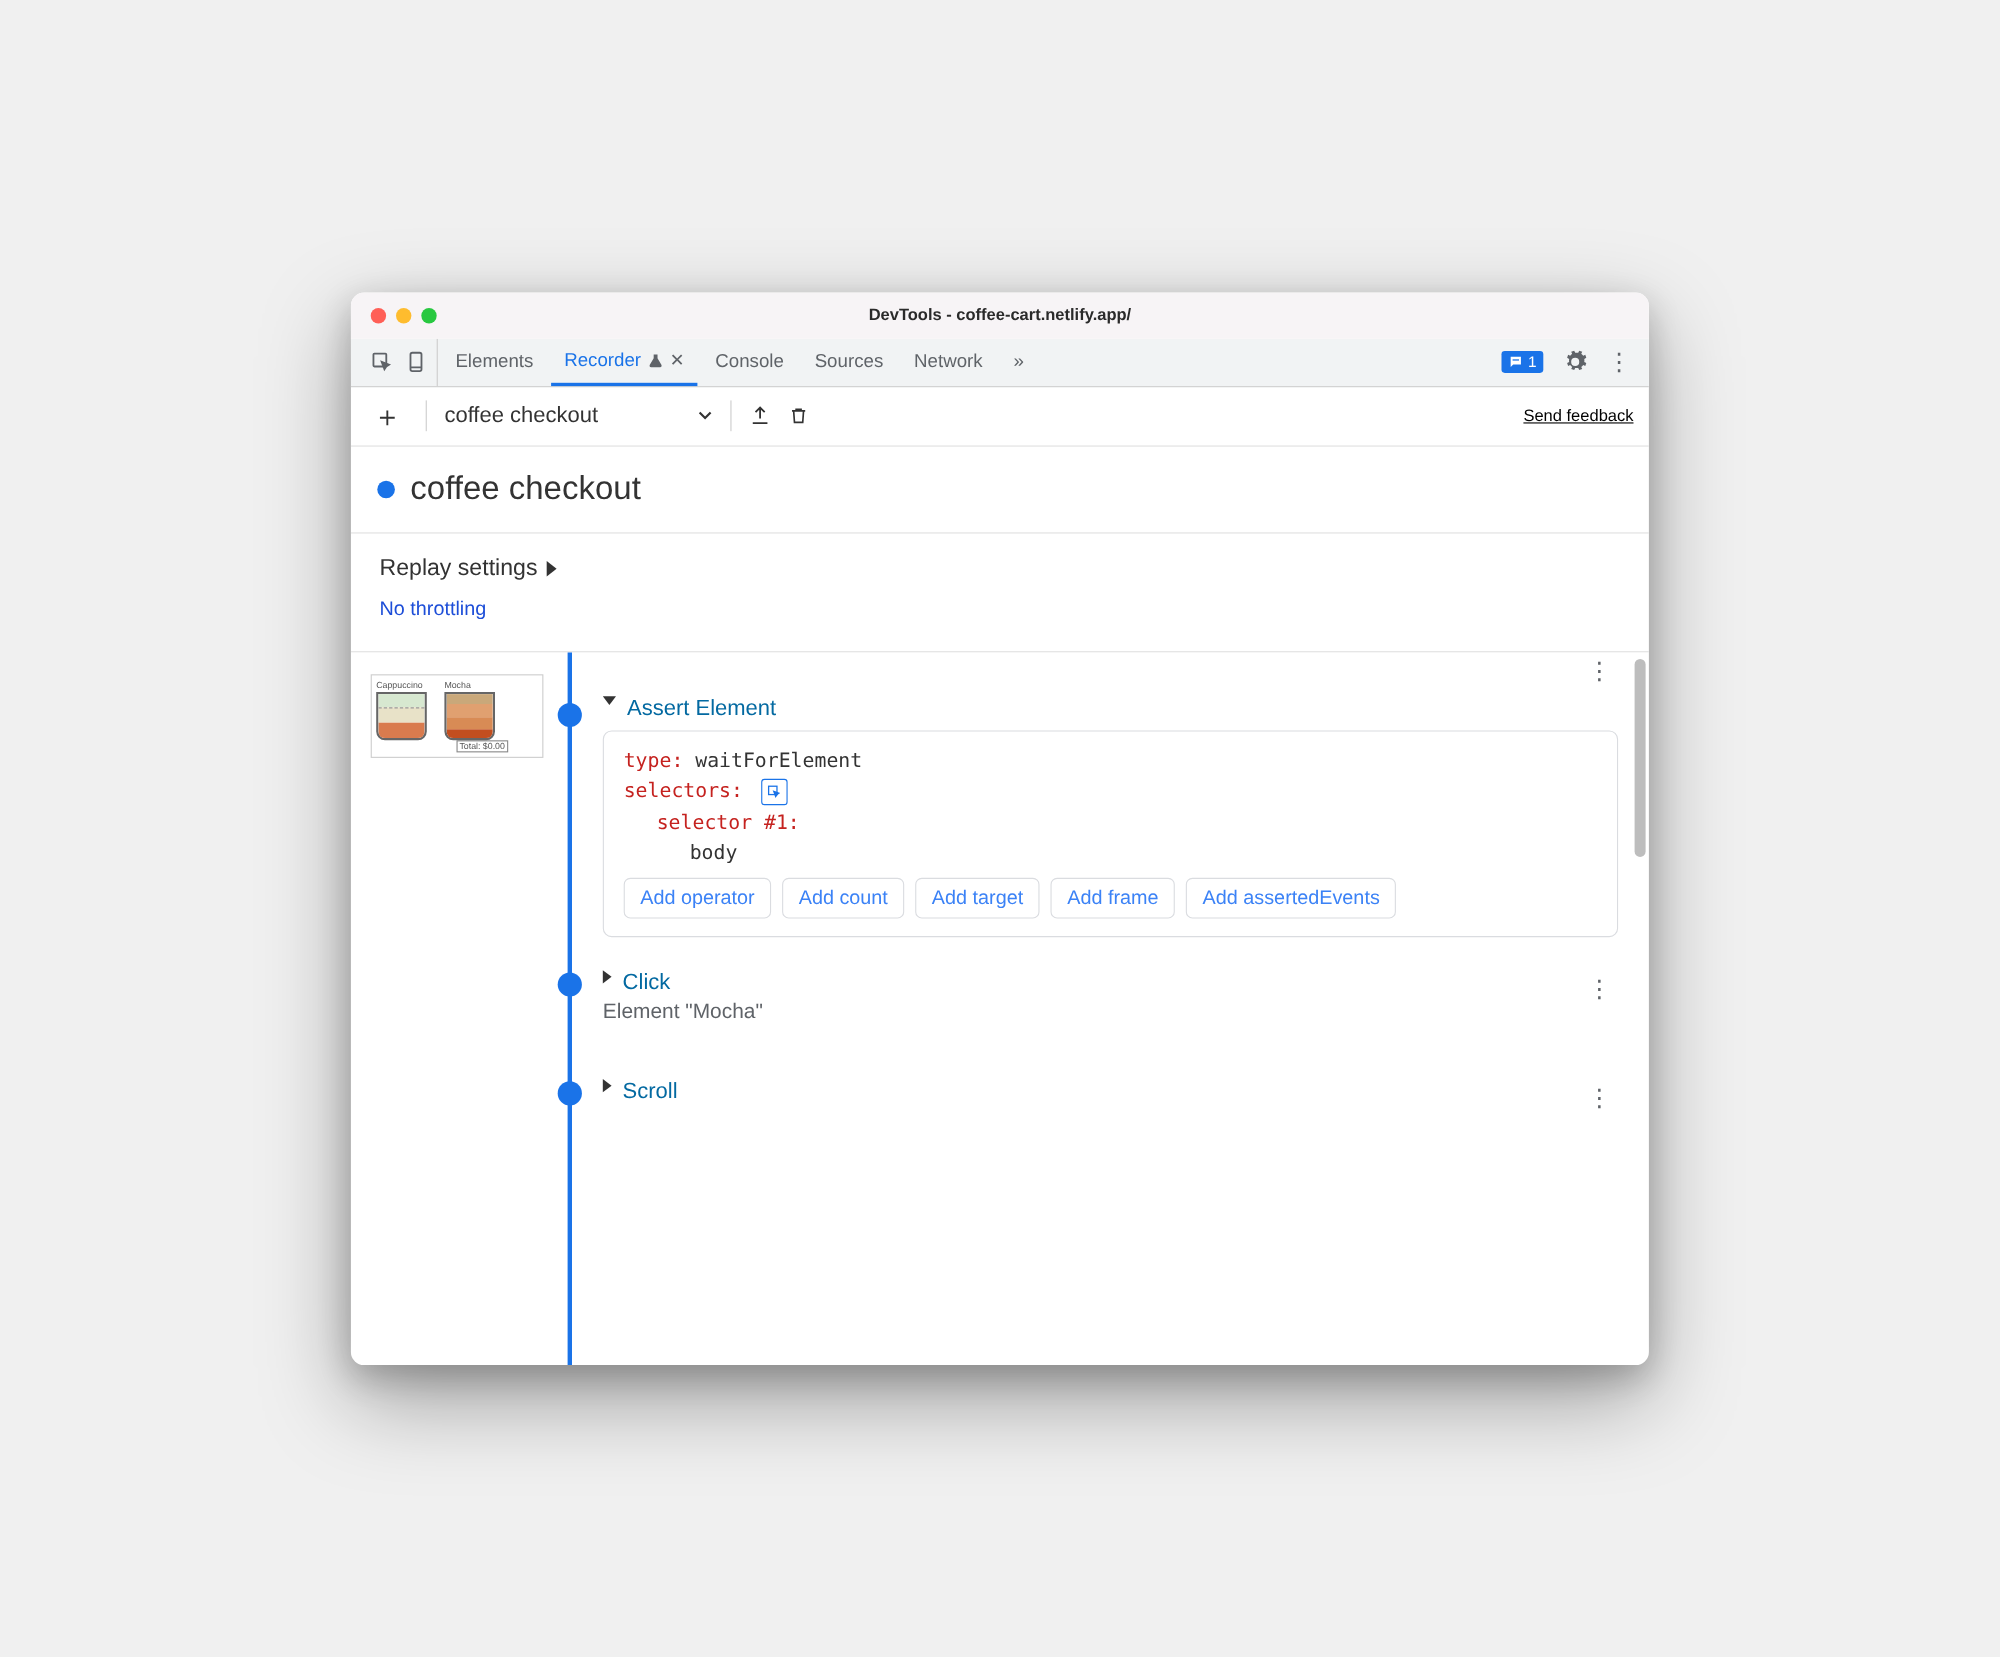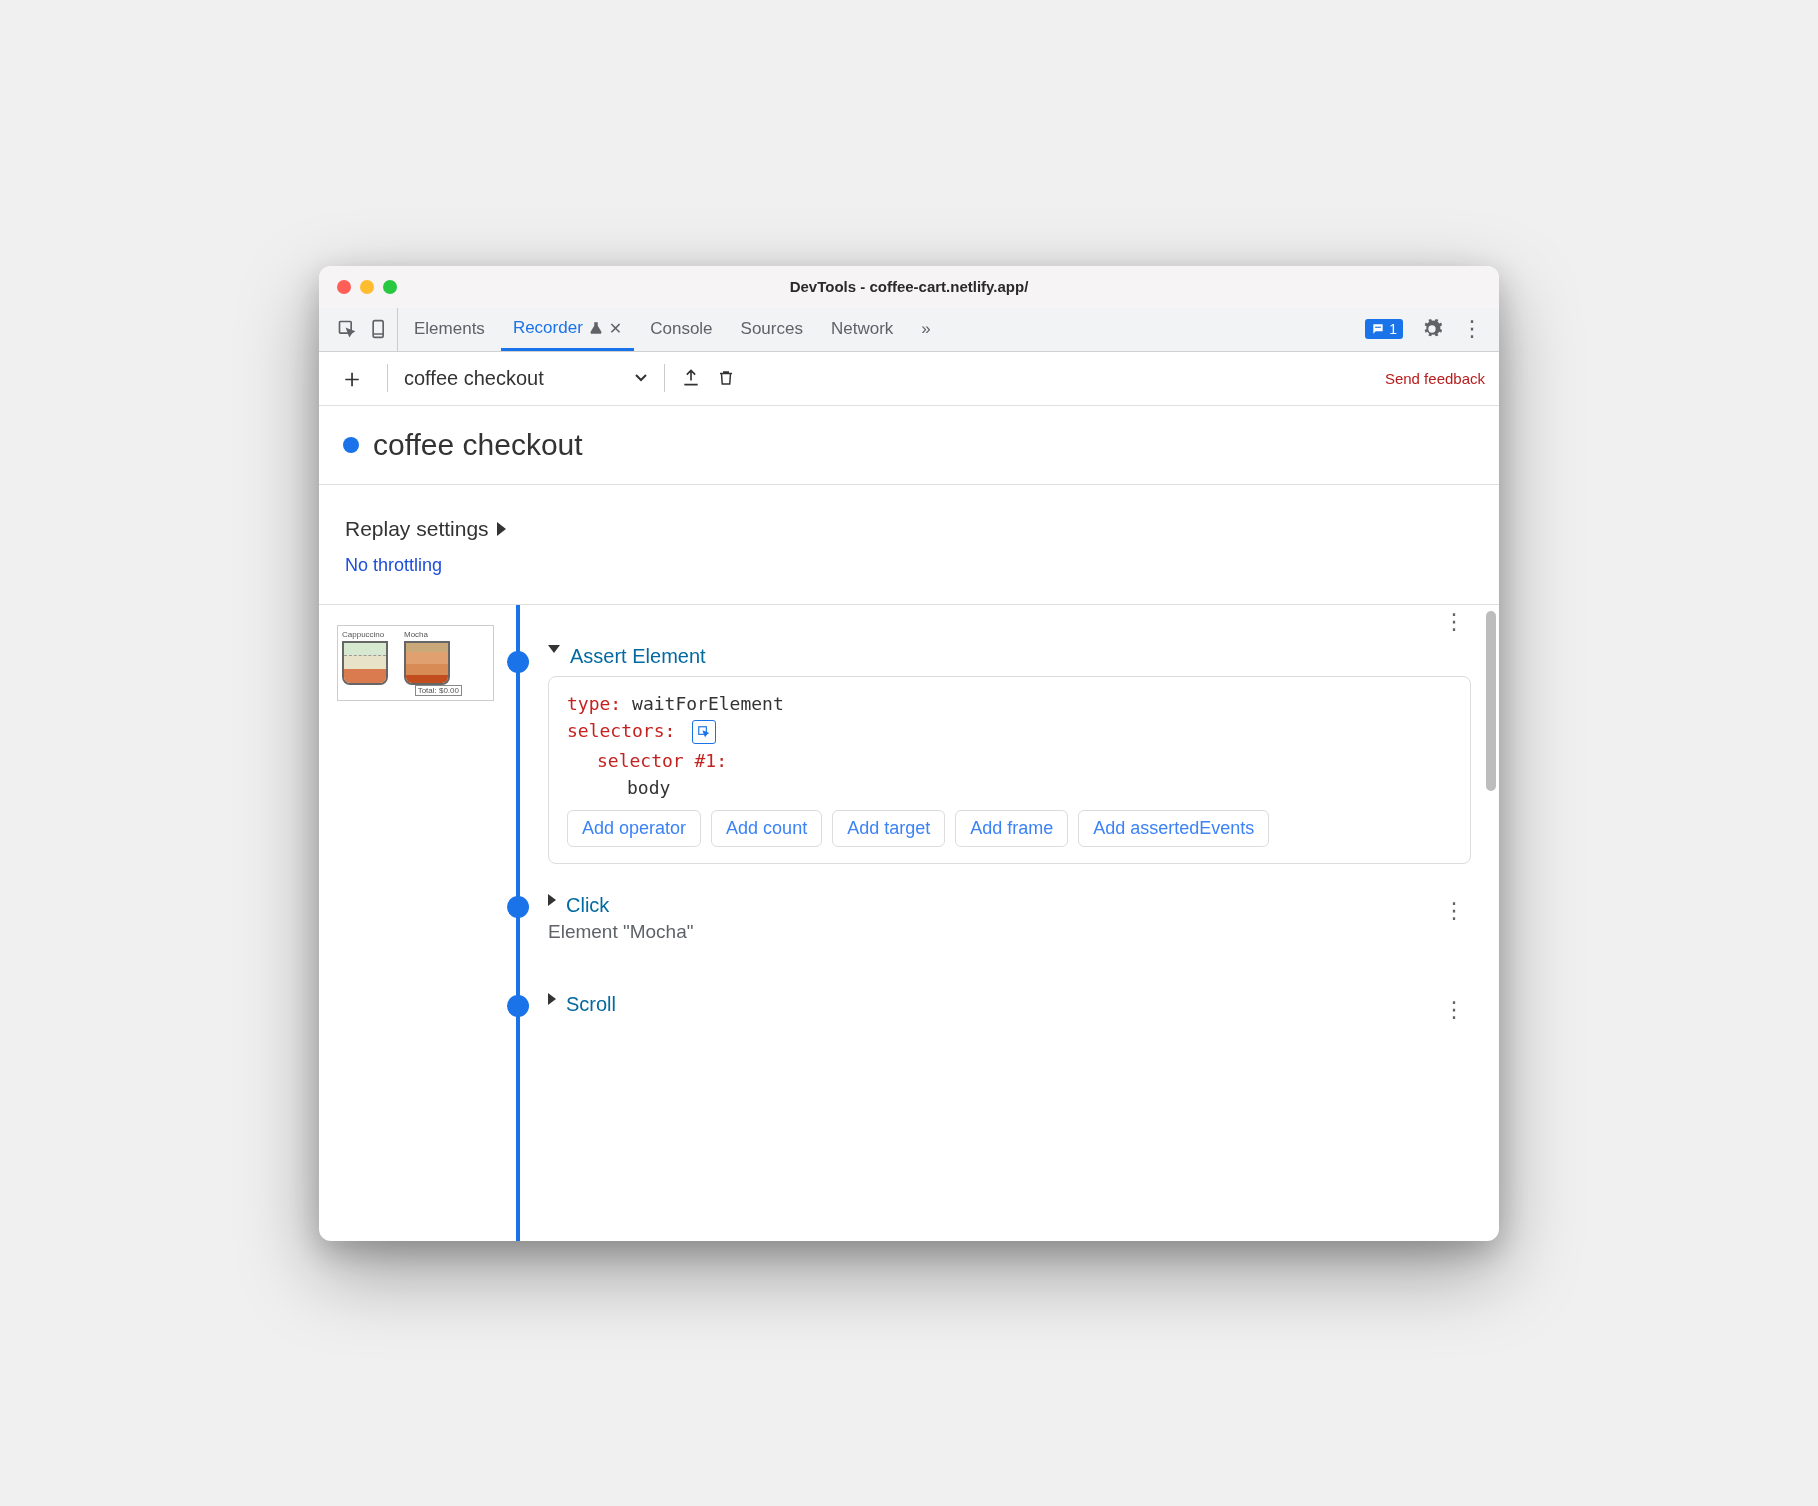--- a/index.html
+++ b/index.html
@@ -16,29 +16,29 @@
 .tabbar-left { display:flex; align-items:center; gap:12px; padding: 0 8px; border-right:1px solid #ccc; height:100%;}
 .tab-item { padding: 0 12px; height: 100%; display: flex; align-items: center; color: #5f6368; font-size: 17px; cursor: pointer; gap: 6px; }
 .tab-item.active { color: #1a73e8; border-bottom: 3px solid #1a73e8; margin-bottom: -1px; }
 .tab-close-x { font-size: 16px; color: #5f6368; }
 .tabbar-right { margin-left:auto; display:flex; align-items:center; gap:18px; padding-right:6px;}
 .badge { display:flex; align-items:center; background:#1a73e8; color:#fff; border-radius:3px; padding:2px 6px; font-size:14px; gap:4px;}
 .toolbar2 { height: 54px; display:flex; align-items:center; border-bottom:1px solid #e0e0e0; padding:0 14px; gap:16px; }
 .toolbar2 .plus { font-size:26px; color:#333; padding:0 6px;}
 .divider-v { width:1px; height:28px; background:#ccc;}
 .rec-select { display:flex; align-items:center; gap:90px; font-size:20px; color:#333;}
-.feedback { margin-left:auto; font-size:15px; color:#b91c1c; }
+.feedback { margin-left:auto; font-size:15px; color:#000000; text-decoration:underline; }
 .head { display:flex; align-items:center; padding:22px 24px; border-bottom:1px solid #e0e0e0;}
 .head-dot { width:16px; height:16px; border-radius:50%; background:#1a73e8; margin-right:14px;}
 .head-title { font-size:30px; color:#333; }
 .head-btns { margin-left:auto; display:flex; gap:14px;}
 .btn { display:flex; align-items:center; gap:8px; border-radius:6px; padding:9px 18px; font-size:19px; font-weight:500; cursor:pointer; border:1px solid #dadce0;}
 .btn.outline { background:#fff; color:#1a73e8;}
 .btn.primary { background:#1a73e8; color:#fff; border-color:#1a73e8;}
-.settings-row { display:flex; padding:32px 26px 28px 26px; border-bottom:1px solid #e0e0e0;}
+.settings-row { display:flex; padding:20px 26px 28px 26px; border-bottom:1px solid #e0e0e0;}
 .settings-left .sl1 { font-size:21px; color:#333; display:flex; align-items:center; gap:8px;}
 .settings-left .sl2 { font-size:18px; color:#1d4ed8; margin-top:14px;}
 .settings-right { margin-left:auto; text-align:right;}
 .settings-right .sr1 { font-size:21px; color:#333;}
 .settings-right .sr2 { font-size:18px; color:#5f6368; margin-top:14px; display:flex; gap:14px; justify-content:flex-end;}
 .sr2 span:first-child { border-right:1px solid #ccc; padding-right:14px;}
 .main { flex:1; display:flex; overflow:hidden; position:relative;}
 .scrollthumb { position:absolute; right:3px; top:6px; width:10px; height:180px; background:#bdbdbd; border-radius:5px;}
 .thumb-col { width:185px; padding:20px 10px 0 18px;}
 .thumb-card { background:#fff; border:1px solid #ccc; padding:4px; display:flex; gap:4px;}

